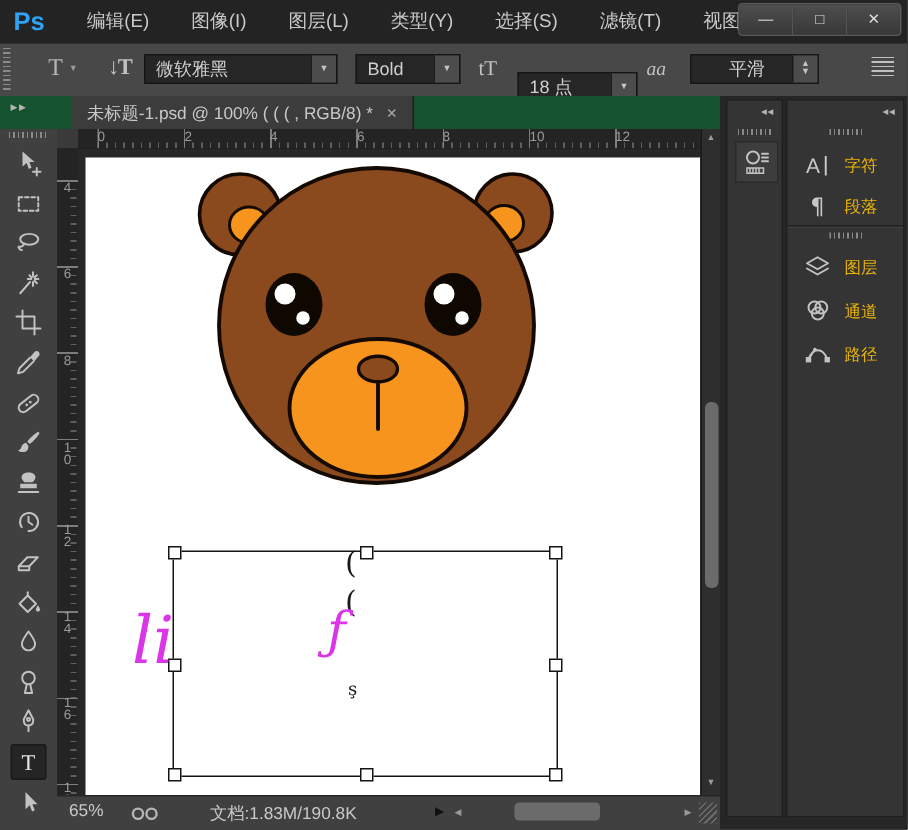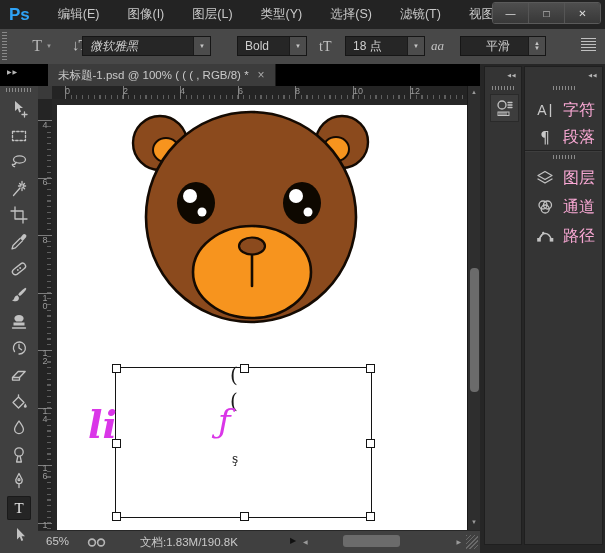--- a/index.html
+++ b/index.html
@@ -22,30 +22,30 @@
          background:repeating-linear-gradient(#8a8a8a 0 1px,transparent 1px 3px);width:5px;}
   .opt-tool{position:absolute;left:22px;top:6px;width:40px;height:22px;display:flex;align-items:center;justify-content:center;gap:4px;}
   .opt-tool .bigT{font-size:16px;color:#b5b5b5;font-family:"Liberation Serif",serif;}
   .tiny-arrow{font-size:6px;color:#9a9a9a;}
   .opt-orient{position:absolute;left:72px;top:8px;font-size:13px;color:#c2c2c2;letter-spacing:-1px;}
   .opt-orient b{font-family:"Liberation Serif",serif;font-size:15px;font-weight:bold;}
   .field{position:absolute;top:7px;height:20px;background:#262626;border:1px solid #161616;
          color:#cfcfcf;font-size:12px;display:flex;align-items:center;padding:0 7px;box-sizing:border-box;}
   .arrow-btn{position:absolute;right:0;top:0;bottom:0;width:16px;background:#4c4c4c;border-left:1px solid #1b1b1b;
              display:flex;flex-direction:column;align-items:center;justify-content:center;color:#c5c5c5;font-size:6px;line-height:5px;}
-  .f-font{left:82px;width:129px;font-style:italic;}
+  .f-font{left:96px;width:129px;}
   .f-style{left:237px;width:70px;}
-  .f-size{left:345px;width:80px;}
+  .f-size{left:345px;width:80px;margin-top:12px;}
   .f-smooth{left:460px;width:86px;padding-left:25px;}
   .opt-tT{position:absolute;left:319px;top:10px;color:#c2c2c2;font-family:"Liberation Serif",serif;font-size:14px;}
   .opt-aa{position:absolute;left:431px;top:9px;color:#c2c2c2;font-size:13px;font-style:italic;font-family:"Liberation Serif",serif;}
   .opt-lines{position:absolute;right:9px;top:9px;width:15px;height:14px;
              background:repeating-linear-gradient(#c0c0c0 0 1px,transparent 1px 3px);}
   
-  .tabbar{position:absolute;left:0;top:64px;width:480px;height:22px;background:#000000;border-bottom:1px solid #84cc16;}
+  .tabbar{position:absolute;left:0;top:64px;width:480px;height:22px;background:#14532d;border-bottom:1px solid #84cc16;}
   .tab-expander{position:absolute;left:7px;top:4px;font-size:6px;color:#b5b5b5;letter-spacing:1px;}
   .doc-tab{position:absolute;left:48px;top:0;height:22px;background:#3c3c3c;border-right:1px solid #1c1c1c;
            display:flex;align-items:center;padding:0 10px;gap:9px;}
   .doc-tab .title{font-size:11.5px;color:#c9c9c9;white-space:nowrap;}
   .doc-tab .close{font-size:12px;color:#a8a8a8;}
   
   .toolbar{position:absolute;left:0;top:86px;width:38px;height:467px;background:#404040;border-right:1px solid #2b2b2b;}
   .toolbar .hgrip{position:absolute;left:6px;top:2px;width:26px;height:4px;
                   background:repeating-linear-gradient(90deg,#8a8a8a 0 1px,transparent 1px 3px);}
   .tool{position:absolute;left:7px;width:24px;height:24px;display:flex;align-items:center;justify-content:center;border-radius:2px;}
@@ -72,21 +72,21 @@
   .textbox{position:absolute;left:63px;top:268px;width:255px;height:149px;border:1px solid #141414;}
   .handle{position:absolute;width:7px;height:7px;background:#fff;border:1px solid #141414;}
   .h-tl{left:-4px;top:-4px;}  .h-tm{left:50%;margin-left:-4px;top:-4px;}  .h-tr{right:-4px;top:-4px;}
   .h-ml{left:-4px;top:50%;margin-top:-4px;} .h-mr{right:-4px;top:50%;margin-top:-4px;}
   .h-bl{left:-4px;bottom:-4px;} .h-bm{left:50%;margin-left:-4px;bottom:-4px;} .h-br{right:-4px;bottom:-4px;}
   .tchar{position:absolute;font-family:"DejaVu Serif","Liberation Serif",serif;line-height:1;}
   .c-paren1{left:114px;top:-3px;font-size:20px;}
   .c-paren2{left:114px;top:23px;font-size:20px;}
   .c-f{left:102px;top:36px;font-size:34px;font-style:italic;}
   .c-s{left:116px;top:85px;font-size:12px;}
-  .c-li{left:-28px;top:38px;font-size:38px;font-style:italic;font-weight:bold;}
+  .c-li{left:-28px;top:38px;font-size:44px;font-style:italic;}
   
   .vscroll{position:absolute;left:467px;top:86px;width:13px;height:444px;background:#2e2e2e;border-left:1px solid #191919;}
   .vscroll .up{position:absolute;top:3px;left:3px;font-size:6px;color:#9a9a9a;}
   .vscroll .down{position:absolute;bottom:5px;left:3px;font-size:6px;color:#9a9a9a;}
   .vthumb{position:absolute;left:2px;top:182px;width:9px;height:124px;background:#6b6b6b;border-radius:4px;}
   .statusbar{position:absolute;left:38px;top:530px;width:442px;height:23px;background:#404040;border-top:1px solid #272727;
              font-size:11.5px;color:#c9c9c9;}
   .st-zoom{position:absolute;left:8px;top:4px;}
   .st-circ{position:absolute;left:48px;top:6px;}
   .st-doc{position:absolute;left:102px;top:4px;}
@@ -101,21 +101,21 @@
   .panels{position:absolute;left:480px;top:64px;width:125px;height:489px;background:#262626;}
   .pcol{position:absolute;top:2px;background:#343434;border:1px solid #1f1f1f;height:479px;box-sizing:border-box;}
   .pcol-narrow{left:4px;width:38px;}
   .pcol-wide{left:44px;width:79px;}
   .collapse{position:absolute;top:5px;right:5px;font-size:5px;color:#b5b5b5;letter-spacing:0.5px;}
   .pgrip{position:absolute;top:19px;left:50%;transform:translateX(-50%);width:22px;height:4px;
          background:repeating-linear-gradient(90deg,#8a8a8a 0 1px,transparent 1px 3px);}
   .prop-btn{position:absolute;left:5px;top:27px;width:27px;height:26px;background:#3d3d3d;border:1px solid #2a2a2a;
             display:flex;align-items:center;justify-content:center;}
   .prow{position:absolute;left:0;width:100%;height:28px;display:flex;align-items:center;gap:8px;padding-left:10px;box-sizing:border-box;}
-  .prow .plabel{font-size:16px;color:#f9a8d4;}
+  .prow .plabel{font-size:11px;color:#eab308;}
   .prow .picon{width:20px;height:20px;display:flex;align-items:center;justify-content:center;color:#c2c2c2;}
   .pdivider{position:absolute;left:0;top:83px;width:100%;height:1px;background:#222;box-shadow:0 1px 0 #3e3e3e;}
   .pgrip2{top:88px;}
   .pico{stroke:#c2c2c2;fill:none;stroke-width:1.3;stroke-linecap:round;stroke-linejoin:round;}
 </style>
 </head>
 <body>
 
 <div class="win">
 

